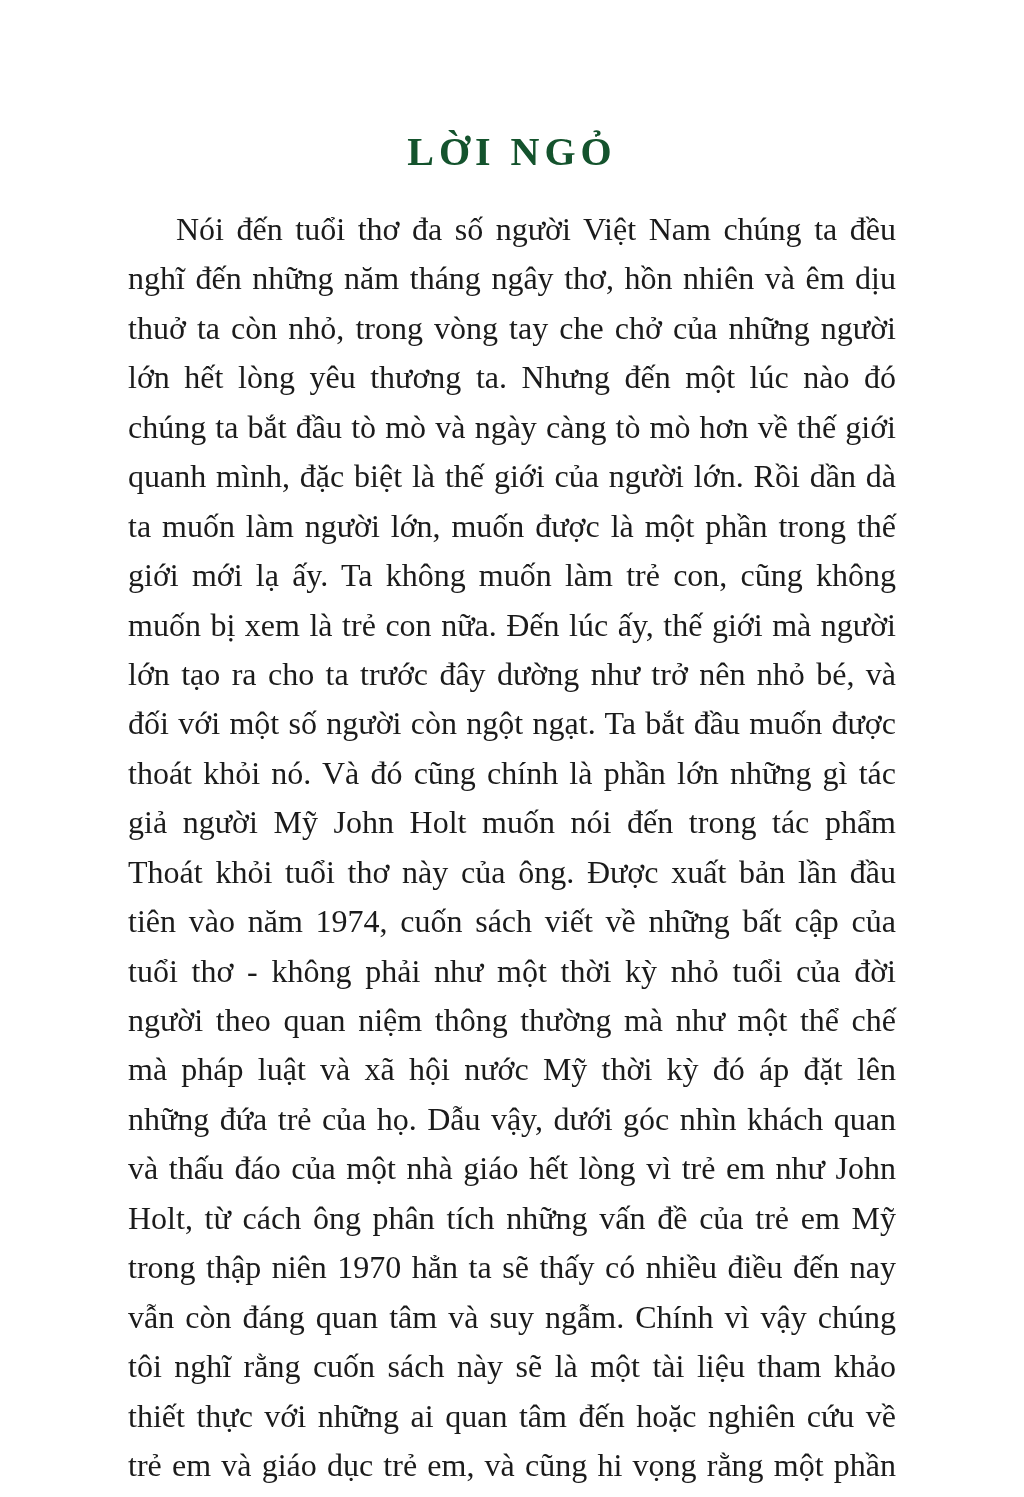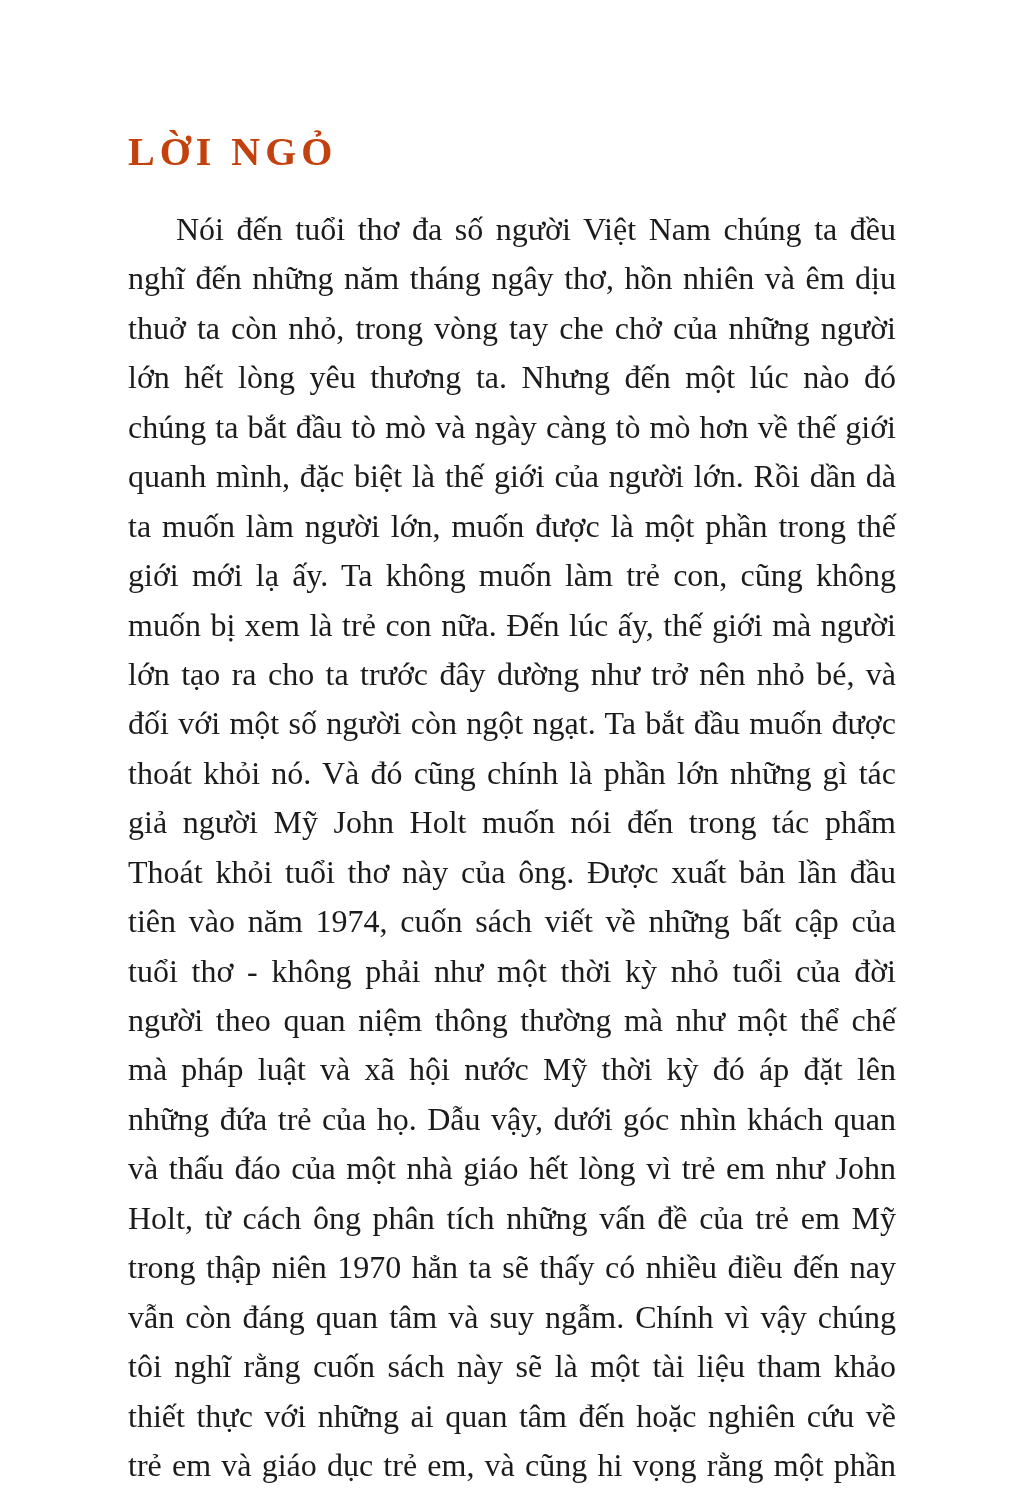--- a/index.html
+++ b/index.html
@@ -26,22 +26,23 @@
     position: absolute;
     left: 128px;
     top: 128px;
     width: 768px;
   }
   .page-title {
     font-family: "Liberation Serif", "DejaVu Serif", serif;
     font-size: 40px;
     font-weight: bold;
     letter-spacing: 5px;
+    text-align: center;
     margin: 0 0 30px 0;
-    color: #c2410c;
+    color: #14532d;
   }
   .body-text {
     font-size: 32px;
     line-height: 1.545;
     text-align: justify;
     text-justify: inter-word;
     text-indent: 48px;
     margin: 0;
     color: #1b1b1b;
     hyphens: none;

